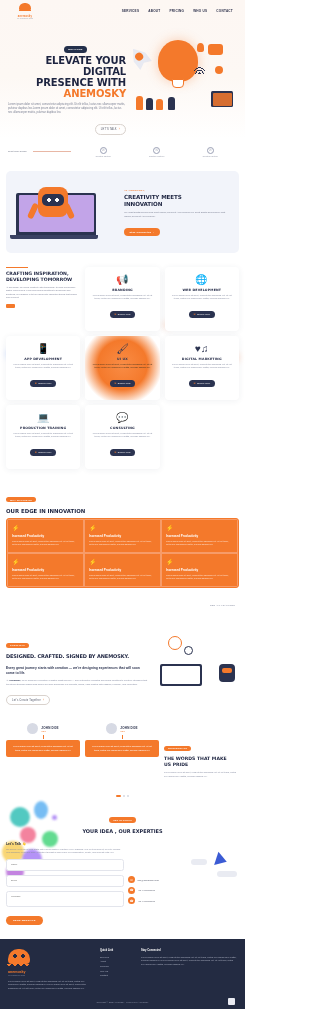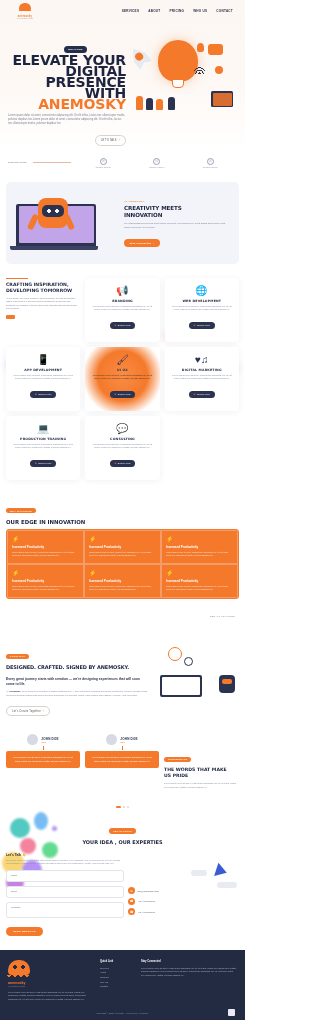--- a/index.html
+++ b/index.html
@@ -51,21 +51,21 @@
     display:flex; align-items:flex-start; padding: 6px 8px 0 8px; min-height: 82px;
     position:relative;
   }
   .hero-left { width: 118px; padding-top:10px; position:relative; z-index:3;}
   .hero-badge {
     display:inline-block; background:#24304b; color:#fff;
     font-size:2.4px; letter-spacing:.3px; padding:1.6px 4px; border-radius:6px;
     margin-left:56px; margin-bottom:2px; font-weight:bold;
   }
   h1.hero-title {
-    font-size:14px; line-height:11px; color:#1d2440;
+    font-size:10px; line-height:11px; color:#1d2440;
     font-weight:900; letter-spacing:-0.15px; text-align:right;
     font-family:"DejaVu Sans", sans-serif; text-transform:uppercase;
   }
   h1.hero-title .accent { color:#f4792b; }
   .hero-copy {
     margin-top:4px; font-size:2.7px; line-height:4.4px; color:#7d8295;
     text-align:left;
   }
   .btn-pill {
     display:inline-flex; align-items:center; gap:2px;

